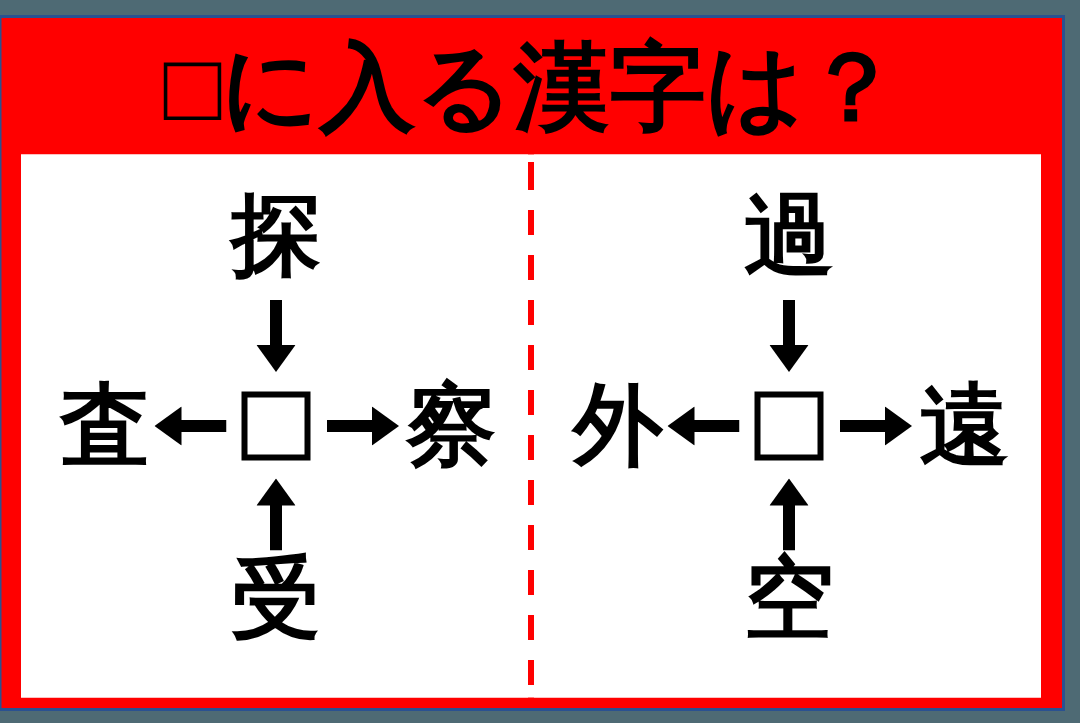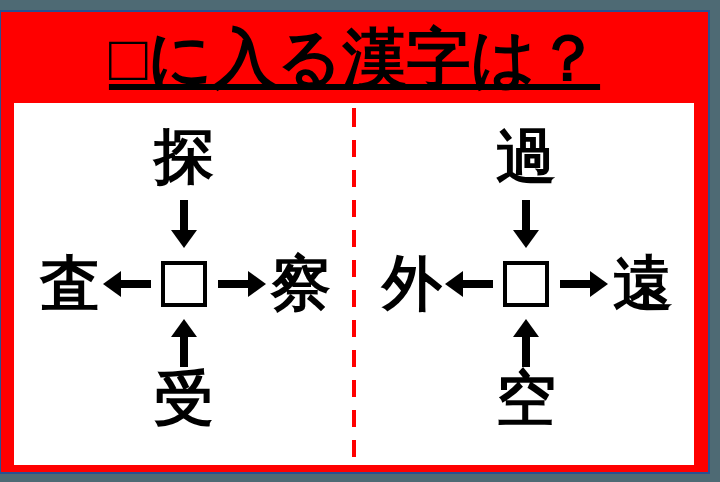--- a/index.html
+++ b/index.html
@@ -21,21 +21,20 @@
     border:2px solid #2a5191;
     background:#ff0000;
   }
   .title-bar {
     position:absolute;
     left:0; top:0;
     width:707px; height:91px;
     display:flex;
     align-items:center;
     justify-content:center;
-    text-decoration:underline;
   }
   .title-text {
     font-size:64px;
     font-weight:700;
     color:#000;
     line-height:1;
     white-space:nowrap;
     letter-spacing:0px;
   }
   .content {

